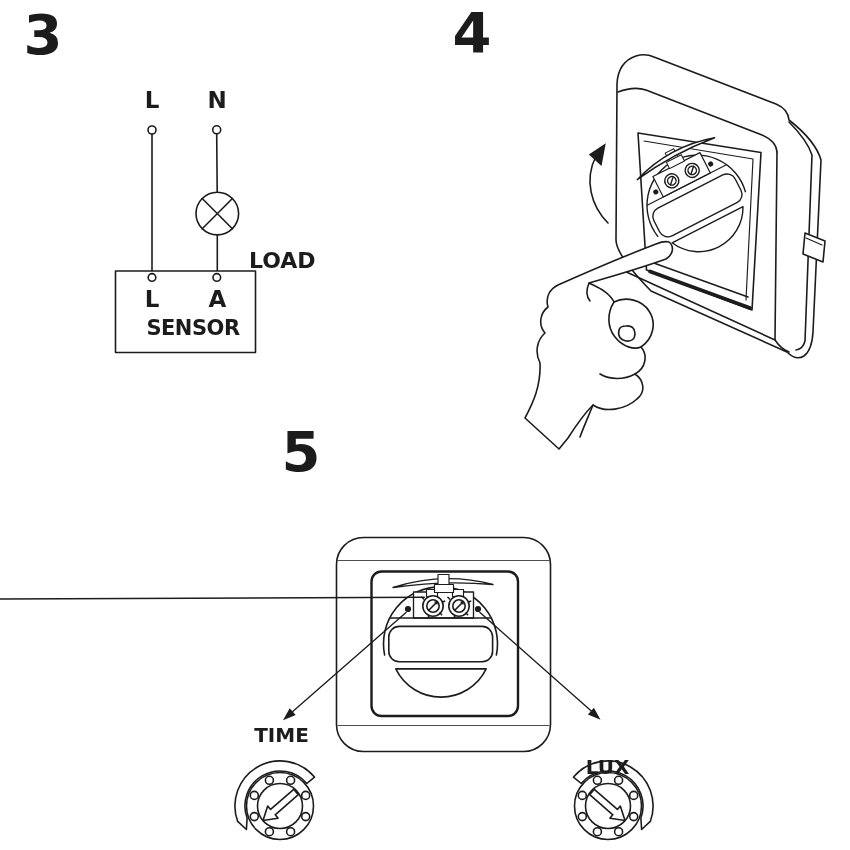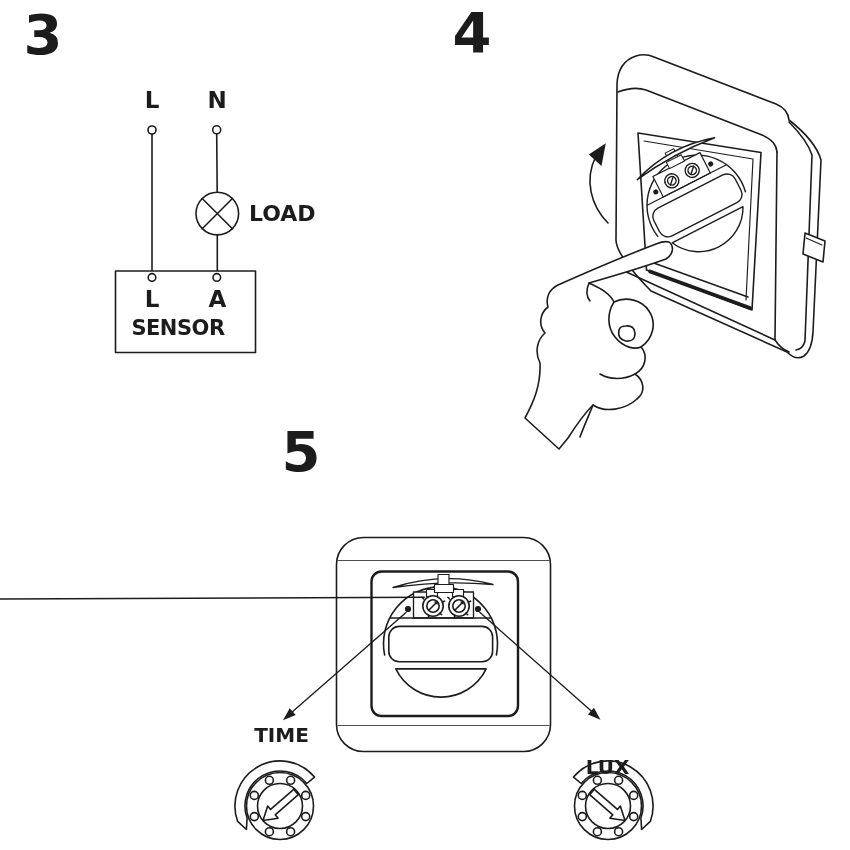--- a/index.html
+++ b/index.html
@@ -10,21 +10,21 @@
   .sf {stroke:#1c1c1c;fill:#ffffff;stroke-width:1.6;stroke-linecap:round;stroke-linejoin:round;}
   .t  {stroke-width:1.15;}
   .t2 {stroke-width:1.35;}
   .hv {stroke-width:2.4;}
   .shadow{stroke-width:3.8;}
   .ridge{stroke:#4d4d4d;stroke-width:1;fill:none;}
   .ink{fill:#1c1c1c;stroke:none;}
   .lbl{position:absolute;transform:translate(-50%,-50%);font-weight:700;white-space:nowrap;}
   .num{font-size:56px;font-weight:700;}
   .big{font-size:23px;}
-  .mid{font-size:22px;}
+  .mid{font-size:22px;margin-top:47px;}
   .sens{font-size:21px;letter-spacing:-0.5px;}
   .small{font-size:20px;text-align:right;}
   .left-anchor{transform:translate(0,-50%);}
 </style>
 </head>
 <body>
 
 <div id="page">
 
   <svg id="art" width="850" height="850" viewBox="0 0 850 850">
@@ -194,17 +194,17 @@
 
   <div class="lbl num" style="left:43px;top:34px;">3</div>
   <div class="lbl num" style="left:472px;top:32px;">4</div>
   <div class="lbl num" style="left:301px;top:451px;">5</div>
 
   <div class="lbl big" style="left:152px;top:100px;">L</div>
   <div class="lbl big" style="left:217px;top:100px;">N</div>
   <div class="lbl mid left-anchor" style="left:249px;top:212.5px;">LOAD</div>
   <div class="lbl big" style="left:152px;top:298.5px;">L</div>
   <div class="lbl big" style="left:217.5px;top:298.5px;">A</div>
-  <div class="lbl sens" style="left:178px;top:327.5px;">SENSOR</div>
+  <div class="lbl sens" style="left:193px;top:327.5px;">SENSOR</div>
 
   <div class="lbl small" style="left:281.5px;top:734.5px;">TIME</div>
   <div class="lbl small" style="left:607.5px;top:767px;">LUX</div>
 </div>
 
 </body></html>

